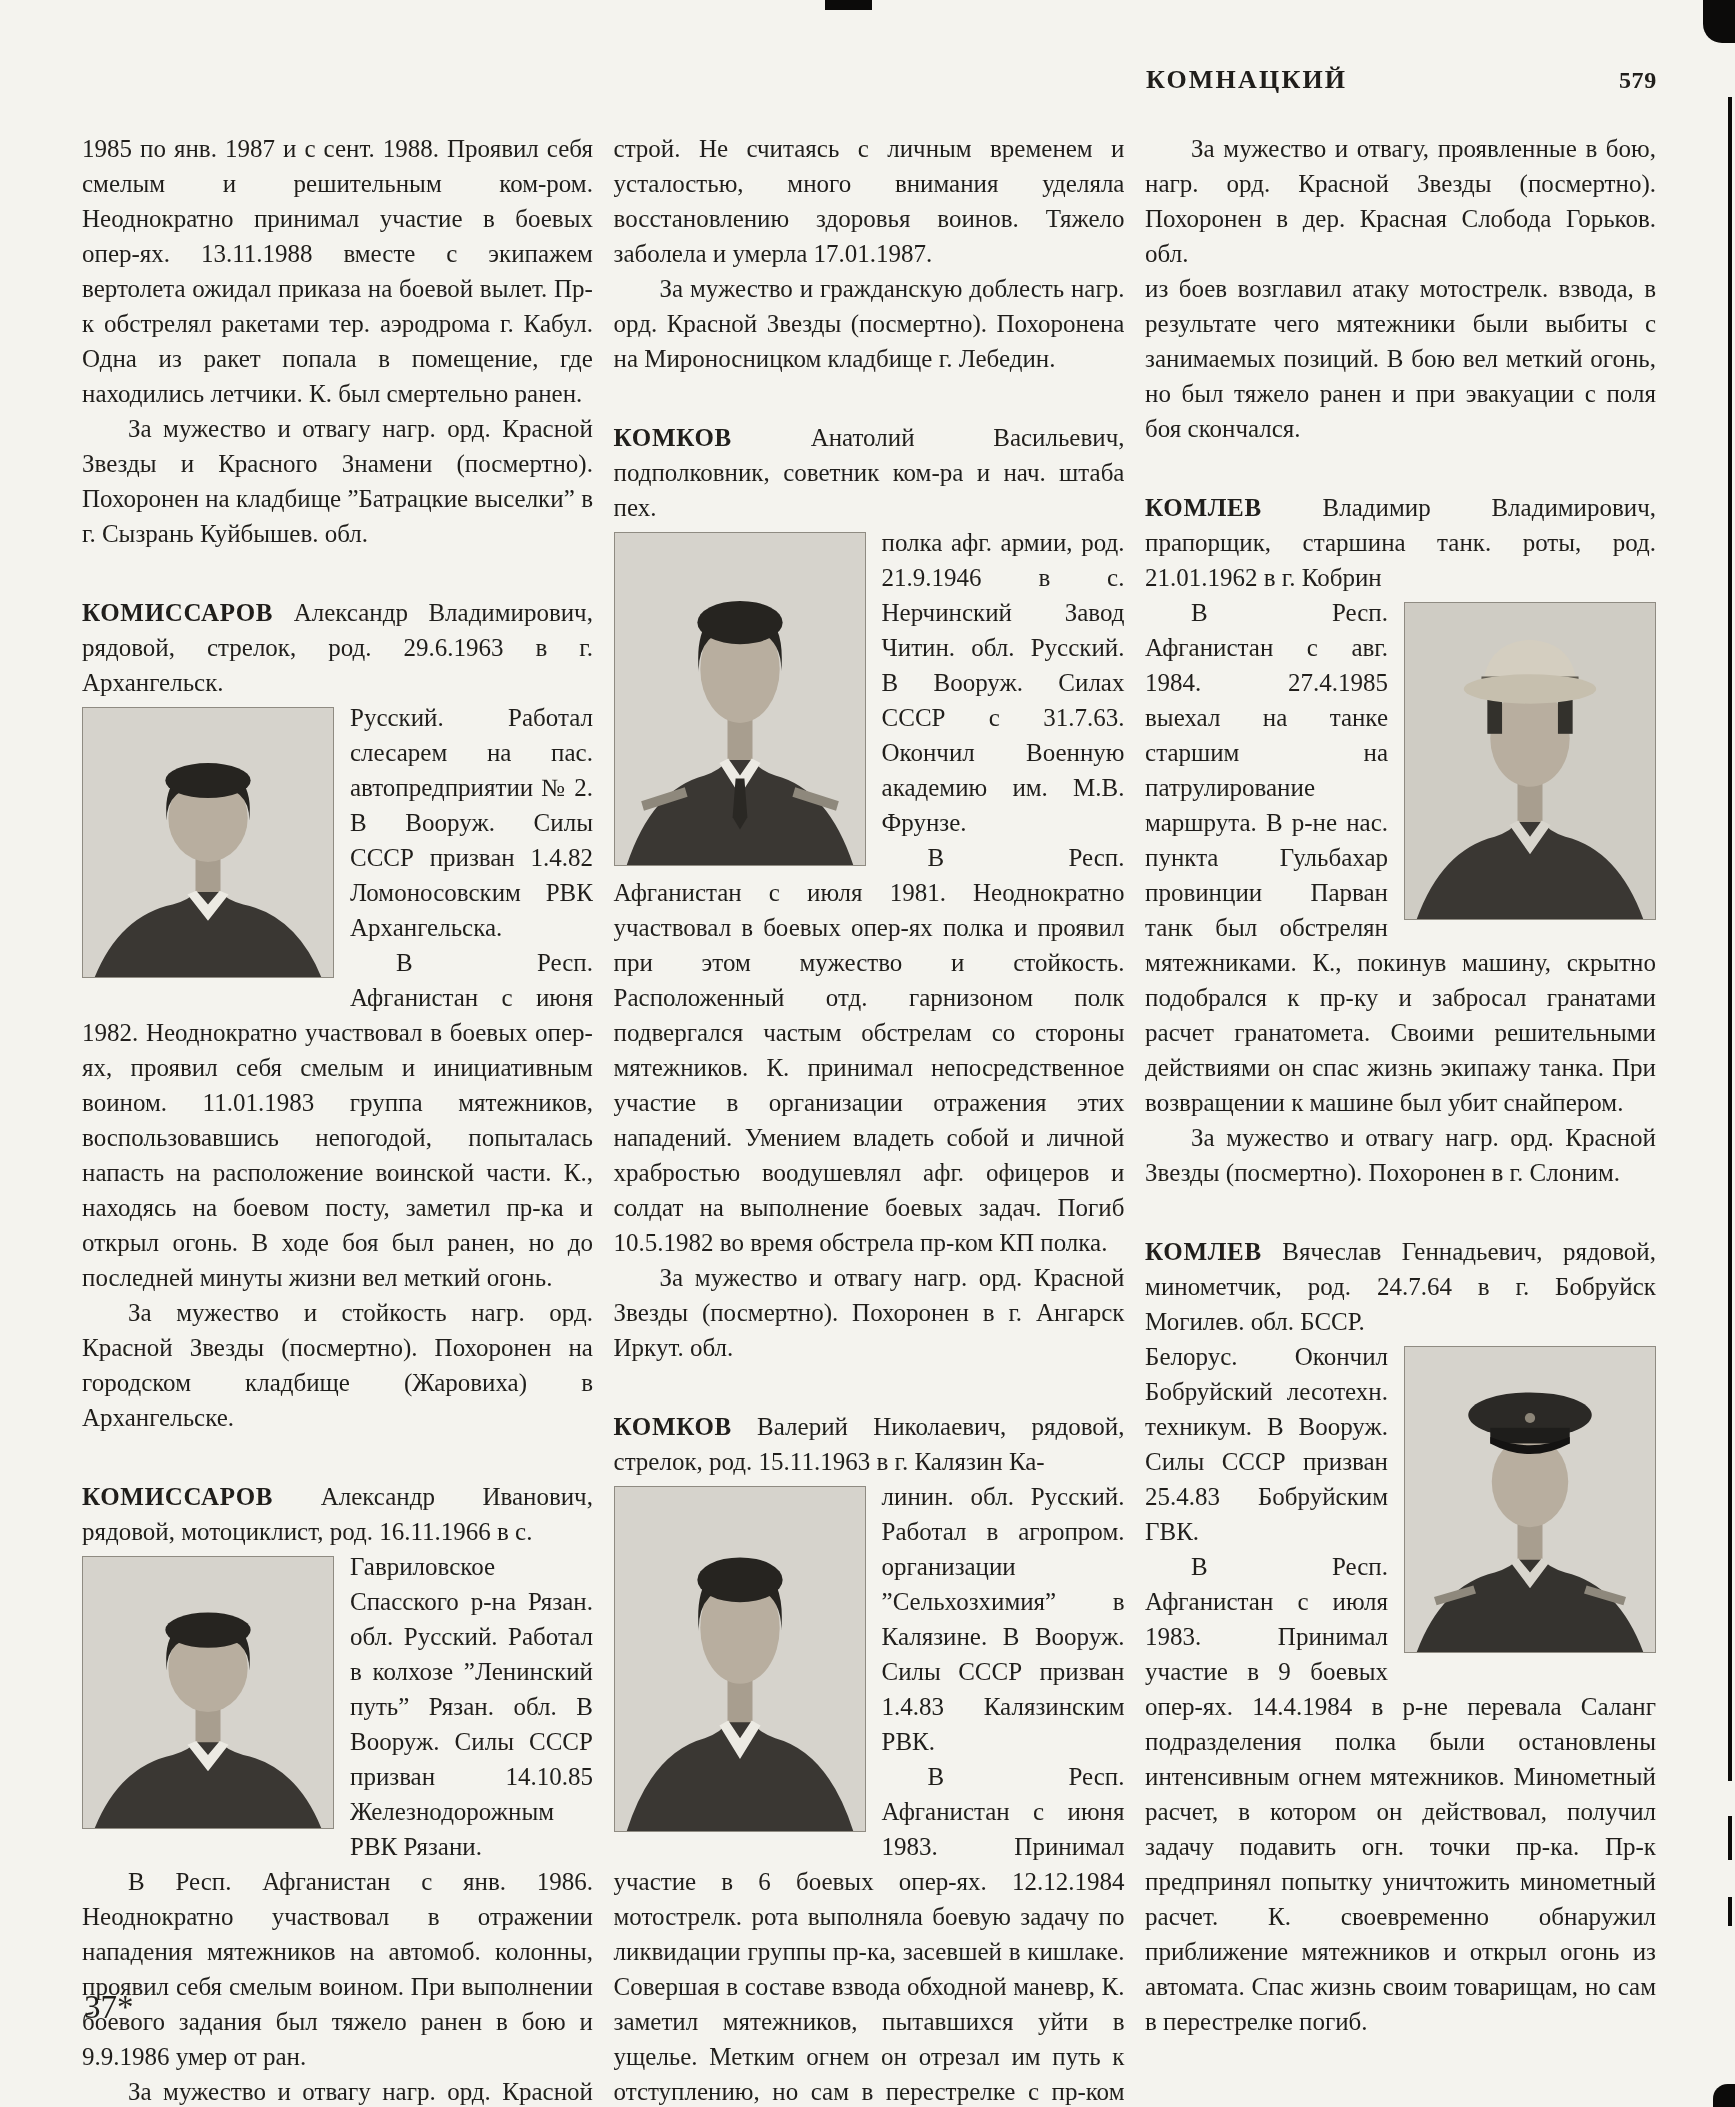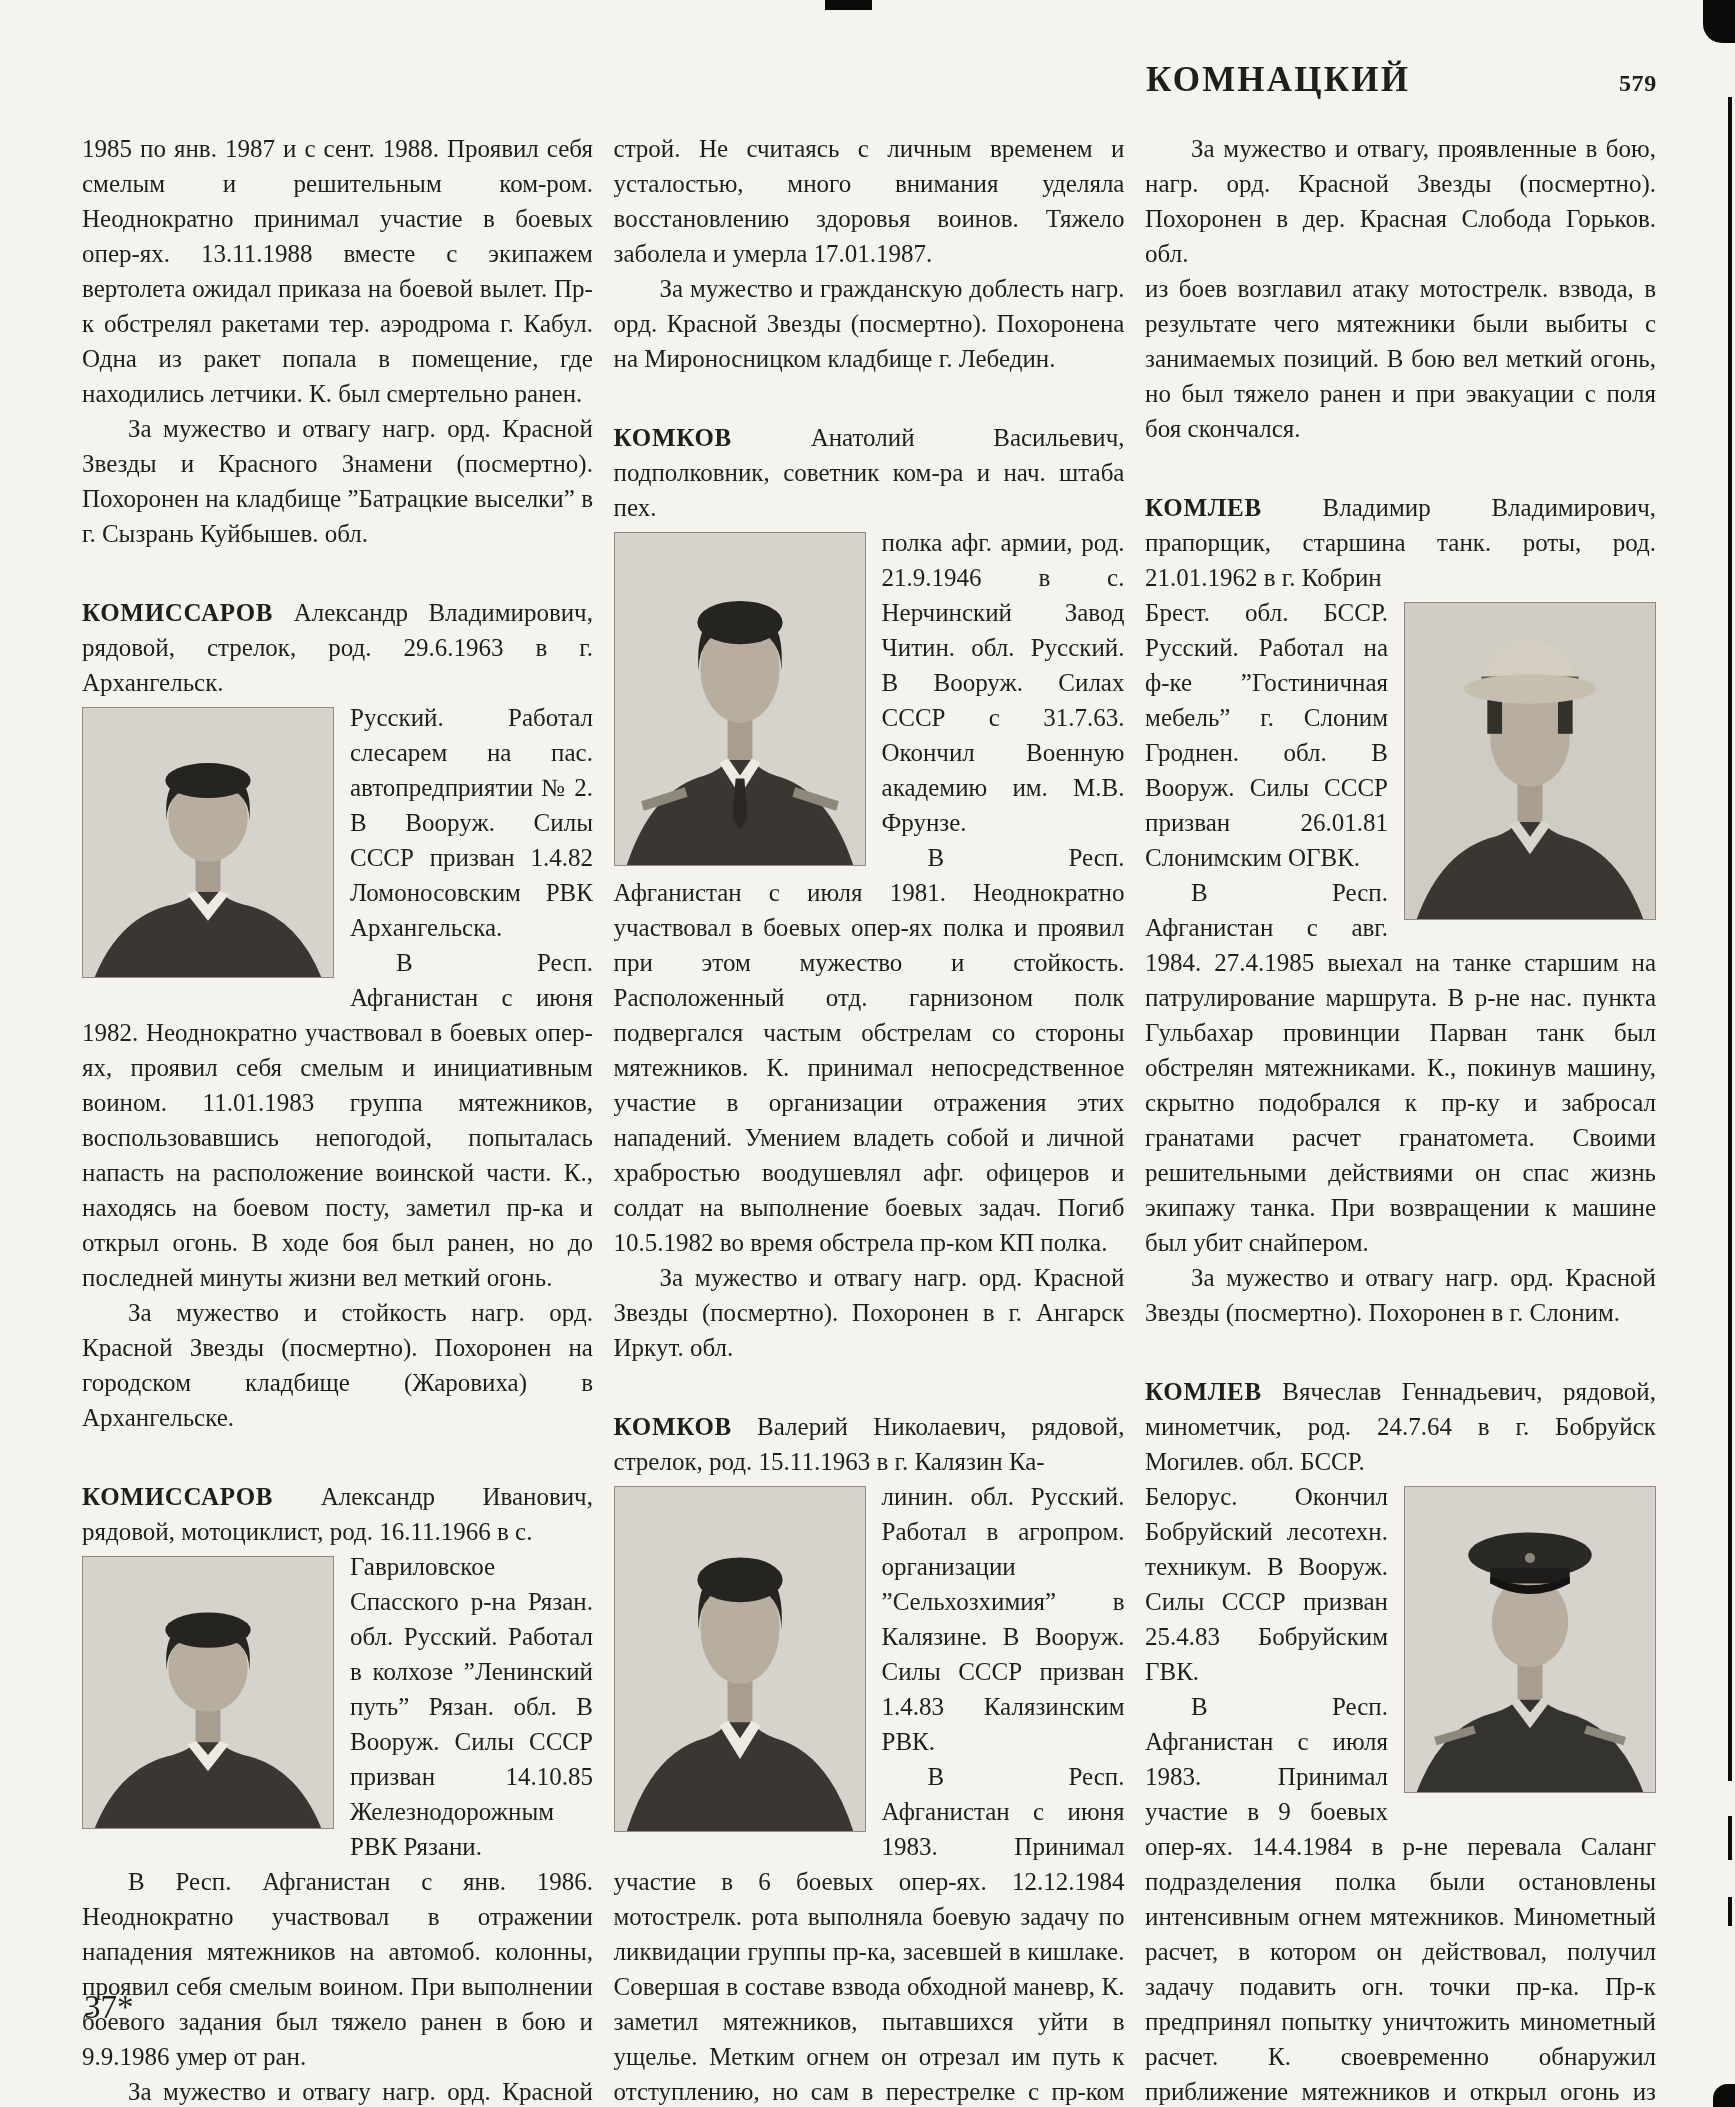--- a/index.html
+++ b/index.html
@@ -6,21 +6,21 @@
   body{
     width:1736px;height:2108px;position:relative;overflow:hidden;
     background:#f4f3ee;color:#201e1b;
     font-family:"Liberation Serif","DejaVu Serif",serif;
     font-size:25px;line-height:35px;
   }
   .pageheader{
     position:absolute;left:1146px;top:62px;width:511px;
     display:flex;justify-content:space-between;align-items:baseline;
   }
-  .htitle{font-weight:bold;font-size:35px;letter-spacing:2.2px;}
+  .htitle{font-weight:bold;font-size:26px;letter-spacing:2.2px;}
   .hpage{font-weight:bold;font-size:24px;letter-spacing:0.7px;}
   .cols{
     position:absolute;left:82px;top:131px;width:1574px;
     display:flex;gap:20.6px;
   }
   .col{width:511px;}
   .para{margin:0;text-align:justify;}
   .ind{text-indent:46px;}
   .entry{margin-top:44px;}
   .flow::after{content:"";display:block;clear:both;}
@@ -188,21 +188,20 @@
     </div>
 
     <section class="entry">
       <p class="para"><b class="surname">КОМЛЕВ</b> <span>Владимир Владимирович, прапорщик, старшина танк. роты, род. 21.01.1962 в г. Кобрин</span></p>
       <div class="flow">
         <div class="photo right" style="height:316px">
           <svg viewBox="0 0 340 430" preserveAspectRatio="none">
               <use href="#ph-hat"></use>
             </svg>
         </div>
-        <p class="para">Брест. обл. БССР. Русский. Работал на ф-ке ”Гостиничная мебель” г. Слоним Гроднен. обл. В Вооруж. Силы СССР призван 26.01.81 Слонимским ОГВК.</p>
         <p class="para ind">В Респ. Афганистан с авг. 1984. 27.4.1985 выехал на танке старшим на патрулирование маршрута. В р-не нас. пункта Гульбахар провинции Парван танк был обстрелян мятежниками. К., покинув машину, скрытно подобрался к пр-ку и забросал гранатами расчет гранатомета. Своими решительными действиями он спас жизнь экипажу танка. При возвращении к машине был убит снайпером.</p>
         <p class="para ind">За мужество и отвагу нагр. орд. Красной Звезды (посмертно). Похоронен в г. Слоним.</p>
       </div>
     </section>
 
     <section class="entry">
       <p class="para"><b class="surname">КОМЛЕВ</b> <span>Вячеслав Геннадьевич, рядовой, минометчик, род. 24.7.64 в г. Бобруйск Могилев. обл. БССР.</span></p>
       <div class="flow">
         <div class="photo right" style="height:305px">
           <svg viewBox="0 0 340 430" preserveAspectRatio="none">

